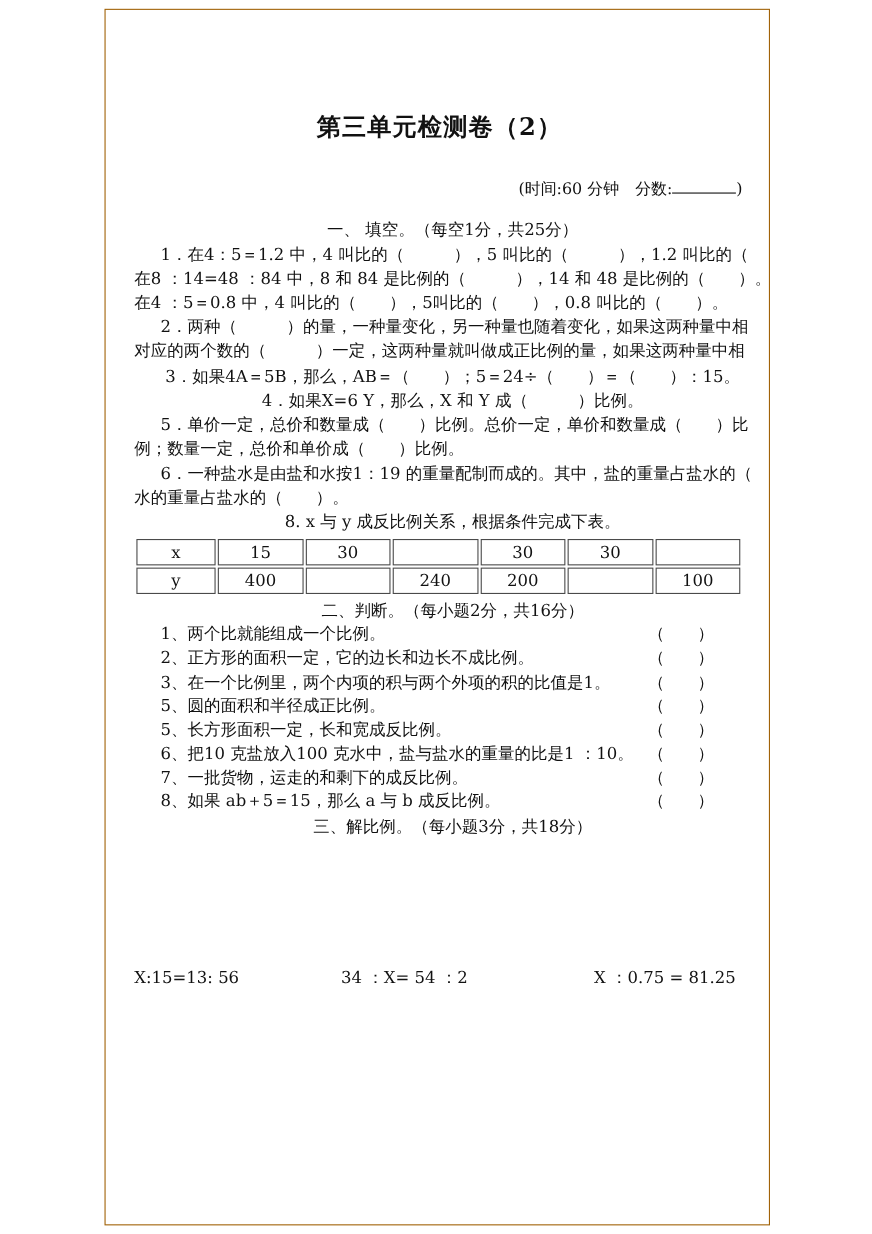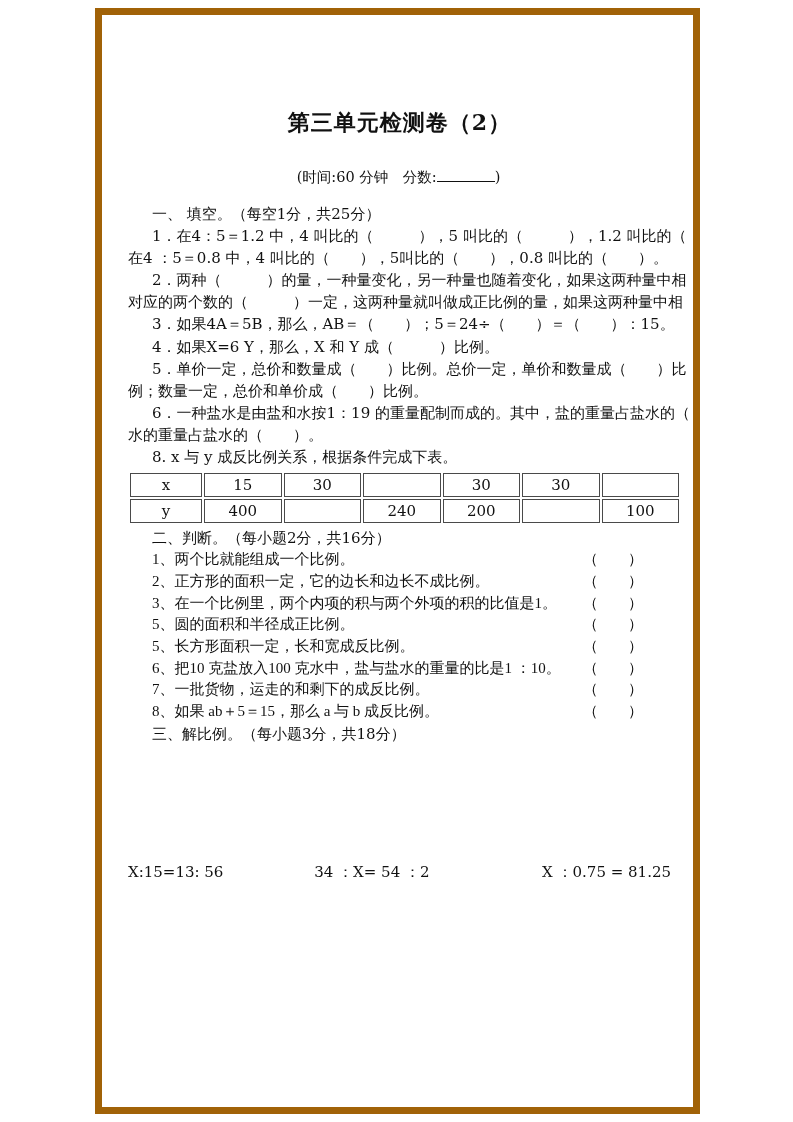--- a/index.html
+++ b/index.html
@@ -7,67 +7,67 @@
   body {
     font-family:"DejaVu Serif","Liberation Serif",serif;
     color:#111111;
     position:relative;
     overflow:hidden;
   }
   .page-frame {
     position:absolute;
     left:95px; top:8px;
     width:605px; height:1106px;
-    border:7px solid #a16207;
+    border:1px solid #a16207;
     background:#ffffff;
     overflow:hidden;
   }
   .content { padding:0 22px 0 26px; }
   .title {
     margin-top:92px;
     text-align:center;
     font-size:22px;
     font-weight:bold;
     letter-spacing:1px;
     line-height:30px;
   }
   .meta {
     margin-top:30px;
-    text-align:center;
+    text-align:right;
     font-size:14.5px;
     line-height:20px;
     padding-right:2px;
   }
   .score-blank {
     display:inline-block;
     width:58px;
     height:15px;
     border-bottom:1px solid #111;
     vertical-align:baseline;
   }
   .body { margin-top:16px; font-size:15px; }
   .line { line-height:22.1px; white-space:pre; }
-  .indent { text-indent:24px; }
+  .indent { text-indent:24px;text-align:center; }
   .xy-table {
     border-collapse:separate;
     border-spacing:2px;
     margin:3px 0 2px 0;
     width:553px;
     table-layout:fixed;
   }
   .xy-table td {
     border:1px solid #4a4a4a;
     text-align:center;
     font-size:15px;
     height:24px;
     padding:0 3px;
     overflow:hidden;
   }
   .xy-table td.label-col { width:72px; }
-  .judge-row { display:flex; line-height:21.7px; white-space:pre;font-family:Liberation Serif, serif; }
+  .judge-row { display:flex; line-height:21.7px; white-space:pre; }
   .judge-row .jtext { text-indent:24px; }
   .judge-row .jparen { margin-left:auto; margin-right:28px; }
   .solve-row { display:flex; line-height:22px; white-space:pre; }
   .solve-row .s1 { width:188px; }
   .solve-row .s2 { width:230px; }
   .workspace { height:116px; }
 </style>
 </head>
 <body>
 
@@ -75,20 +75,21 @@
   <div class="content">
 
     <h1 class="title">第三单元检测卷（2）</h1>
 
     <div class="meta"><span>(时间:60 分钟　分数:</span><span class="score-blank"></span><span>)</span></div>
 
     <div class="body">
 
       <p class="line indent">一、 填空。（每空1分，共25分）</p>
       <p class="line indent">1．在4：5＝1.2 中，4 叫比的（　　　），5 叫比的（　　　），1.2 叫比的（　　）。</p>
+      <p class="line">在8 ：14=48 ：84 中，8 和 84 是比例的（　　　），14 和 48 是比例的（　　）。</p>
       <p class="line">在4 ：5＝0.8 中，4 叫比的（　　），5叫比的（　　），0.8 叫比的（　　）。</p>
       <p class="line indent">2．两种（　　　）的量，一种量变化，另一种量也随着变化，如果这两种量中相</p>
       <p class="line">对应的两个数的（　　　）一定，这两种量就叫做成正比例的量，如果这两种量中相</p>
       <p class="line indent">3．如果4A＝5B，那么，AB＝（　　）；5＝24÷（　　）＝（　　）：15。</p>
       <p class="line indent">4．如果X=6 Y，那么，X 和 Y 成（　　　）比例。</p>
       <p class="line indent">5．单价一定，总价和数量成（　　）比例。总价一定，单价和数量成（　　）比</p>
       <p class="line">例；数量一定，总价和单价成（　　）比例。</p>
       <p class="line indent">6．一种盐水是由盐和水按1：19 的重量配制而成的。其中，盐的重量占盐水的（　），</p>
       <p class="line">水的重量占盐水的（　　）。</p>
       <p class="line indent">8. x 与 y 成反比例关系，根据条件完成下表。</p>

